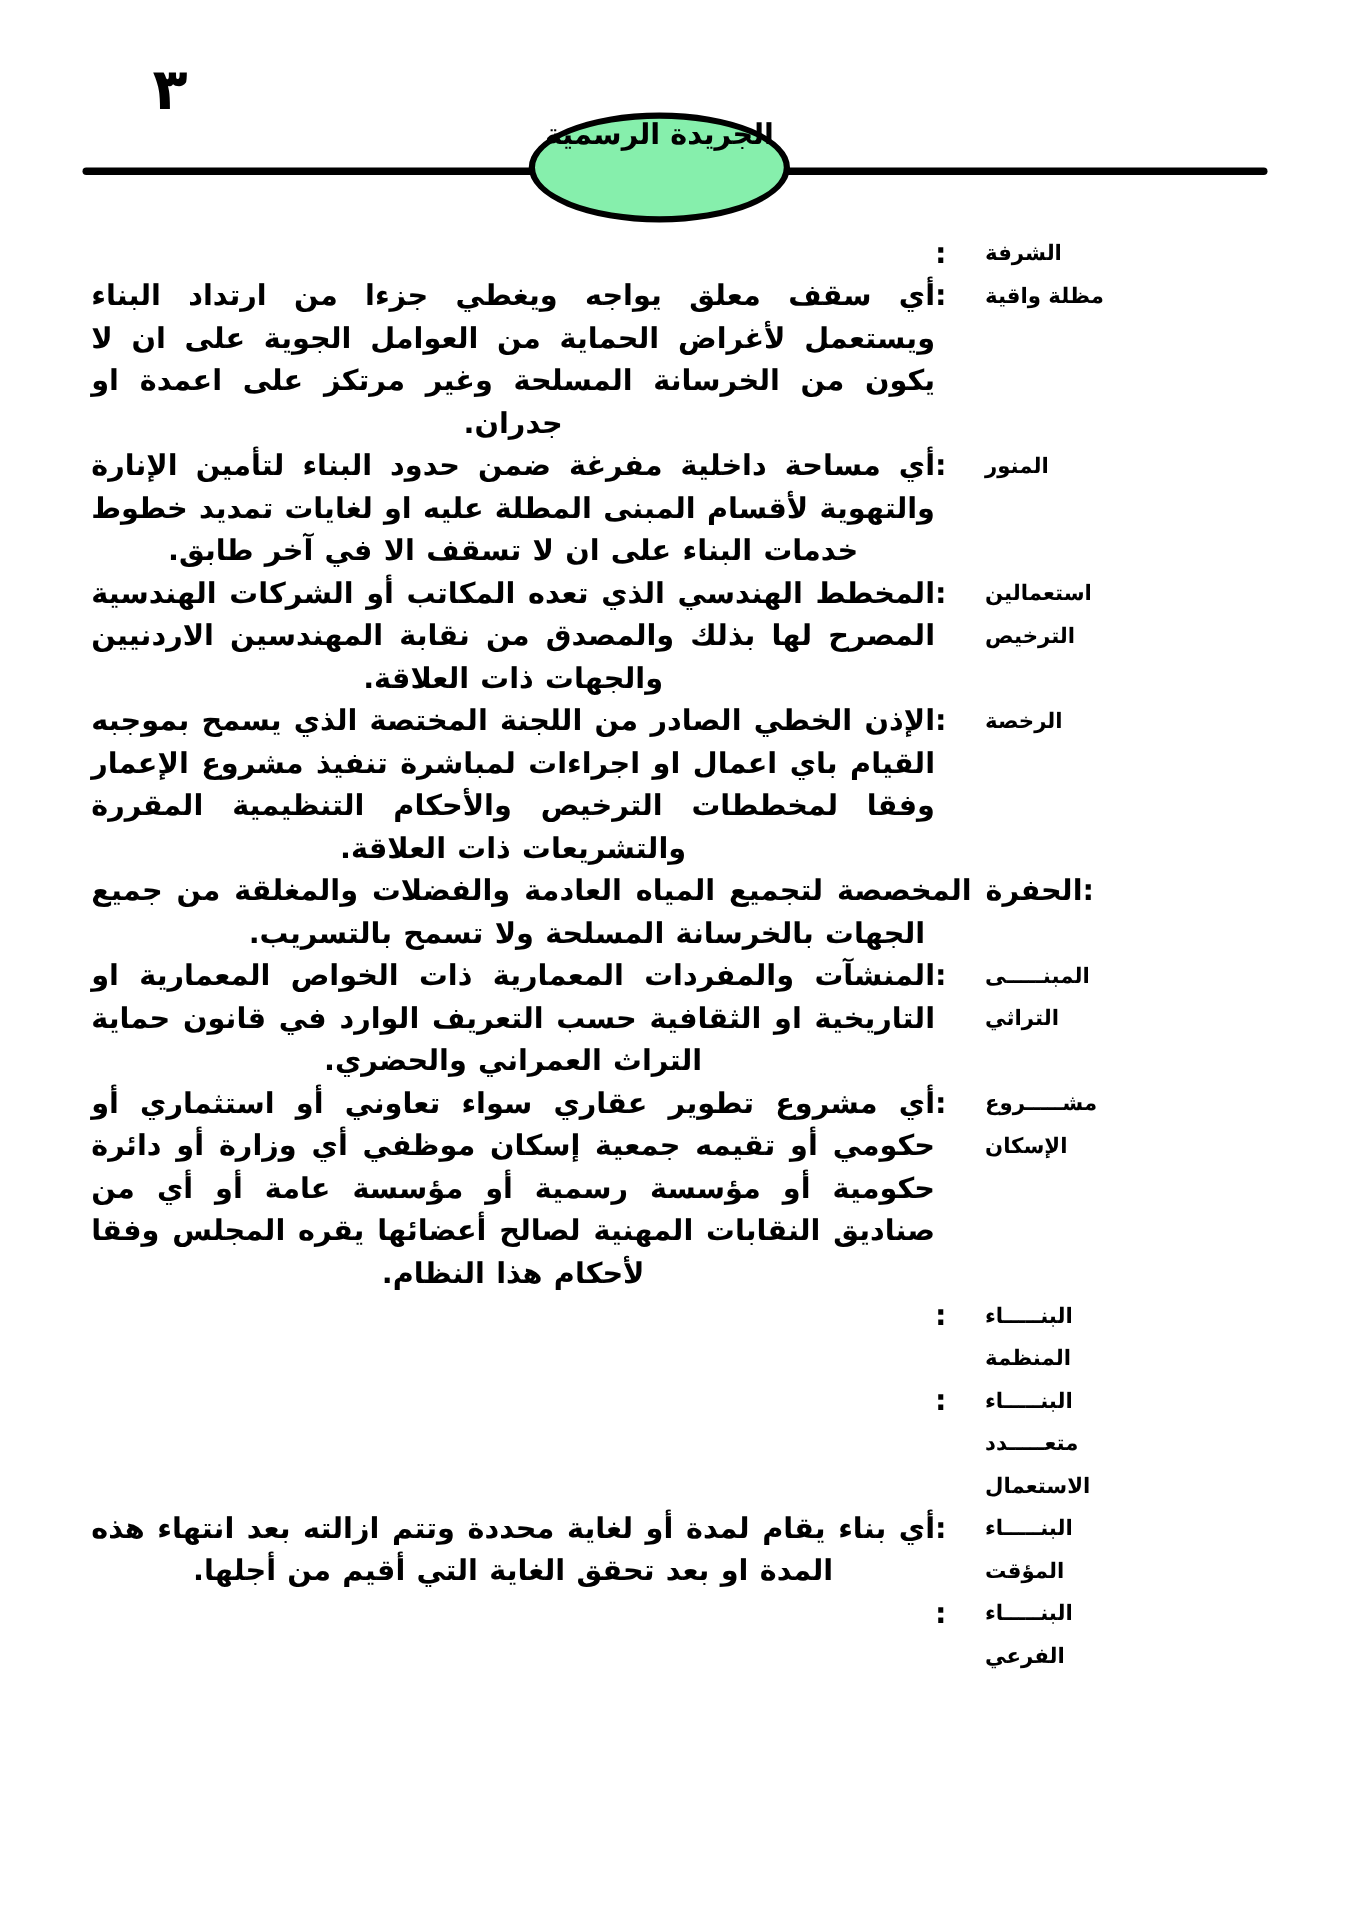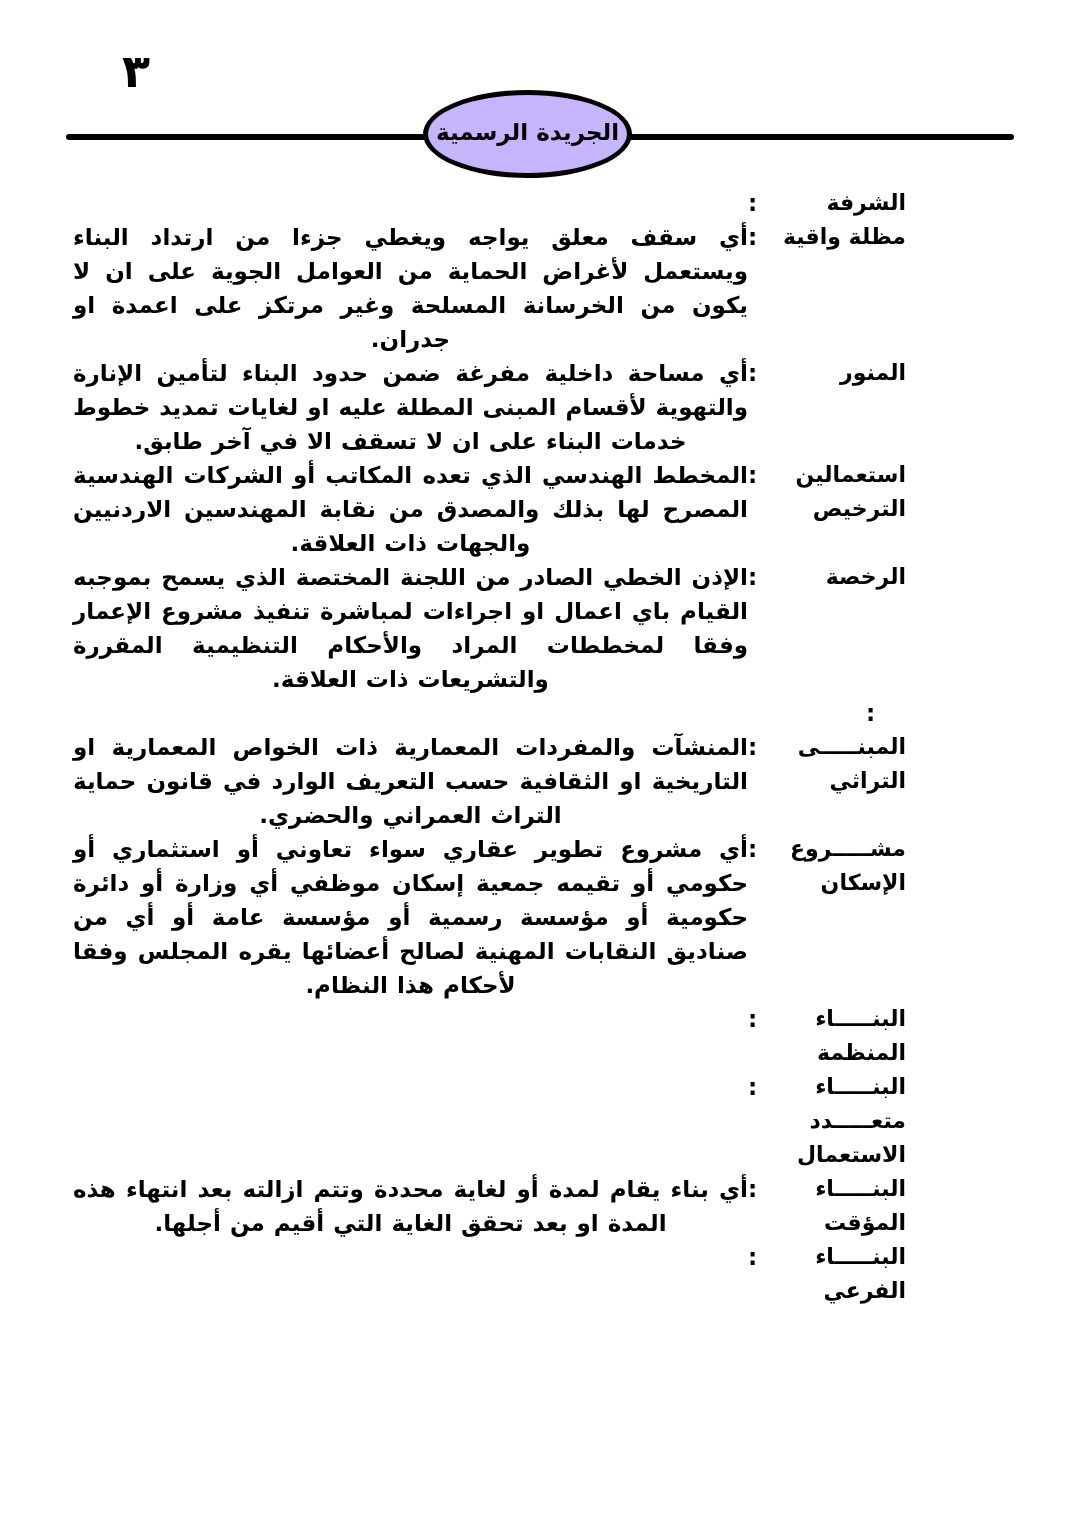--- a/index.html
+++ b/index.html
@@ -25,24 +25,24 @@
     position:absolute;
     top:134px;left:66px;
     width:948px;height:6px;
     background:#000000;
     border-radius:3px;
   }
   .oval{
     position:absolute;
     top:90px;left:423px;
     width:209px;height:88px;
-    background:#c4b5fd;
+    background:#86efac;
     border:5px solid #000000;
     border-radius:50%;
-    display:flex;align-items:center;justify-content:center;
+    display:flex;align-items:flex-start;justify-content:center;
     box-sizing:border-box;
   }
   .oval span{
     font-size:23px;
     font-weight:700;
     padding-bottom:4px;
   }
   .content{
     position:absolute;
     top:186px;
@@ -52,22 +52,22 @@
   }
   .row{
     display:flex;
     flex-direction:row;
     align-items:flex-start;
     margin:0;
   }
   .term{
     width:118px;
     flex:0 0 118px;
-    text-align:right;
-    font-size:22px;
+    text-align:left;
+    font-size:17px;
     line-height:34px;
   }
   .term-line{
     white-space:nowrap;
     overflow:visible;
   }
   .colon{
     width:40px;
     flex:0 0 40px;
     text-align:left;
@@ -119,24 +119,25 @@
           <div class="term-line">الترخيص</div>
         </div>
         <div class="colon">:</div>
         <div class="def">المخطط الهندسي الذي تعده المكاتب أو الشركات الهندسية المصرح لها بذلك والمصدق من نقابة المهندسين الاردنيين والجهات ذات العلاقة.</div>
       </div>
       <div class="row">
         <div class="term">
           <div class="term-line">الرخصة</div>
         </div>
         <div class="colon">:</div>
-        <div class="def">الإذن الخطي الصادر من اللجنة المختصة الذي يسمح بموجبه القيام باي اعمال او اجراءات لمباشرة تنفيذ مشروع الإعمار وفقا لمخططات المراد والأحكام التنظيمية المقررة والتشريعات ذات العلاقة.</div>
+        <div class="def">الإذن الخطي الصادر من اللجنة المختصة الذي يسمح بموجبه القيام باي اعمال او اجراءات لمباشرة تنفيذ مشروع الإعمار وفقا لمخططات الترخيص والأحكام التنظيمية المقررة والتشريعات ذات العلاقة.</div>
       </div>
       <div class="row">
         <div class="colon">:</div>
+        <div class="def">الحفرة المخصصة لتجميع المياه العادمة والفضلات والمغلقة من جميع الجهات بالخرسانة المسلحة ولا تسمح بالتسريب.</div>
       </div>
       <div class="row">
         <div class="term">
           <div class="term-line">المبنـــــى</div>
           <div class="term-line">التراثي</div>
         </div>
         <div class="colon">:</div>
         <div class="def">المنشآت والمفردات المعمارية ذات الخواص المعمارية او التاريخية او الثقافية حسب التعريف الوارد في قانون حماية التراث العمراني والحضري.</div>
       </div>
       <div class="row">

